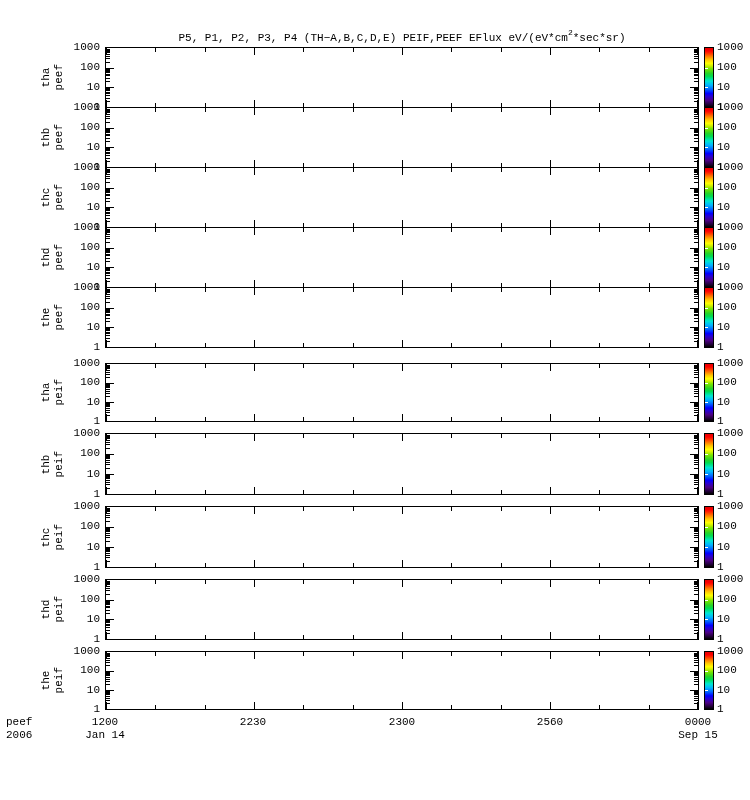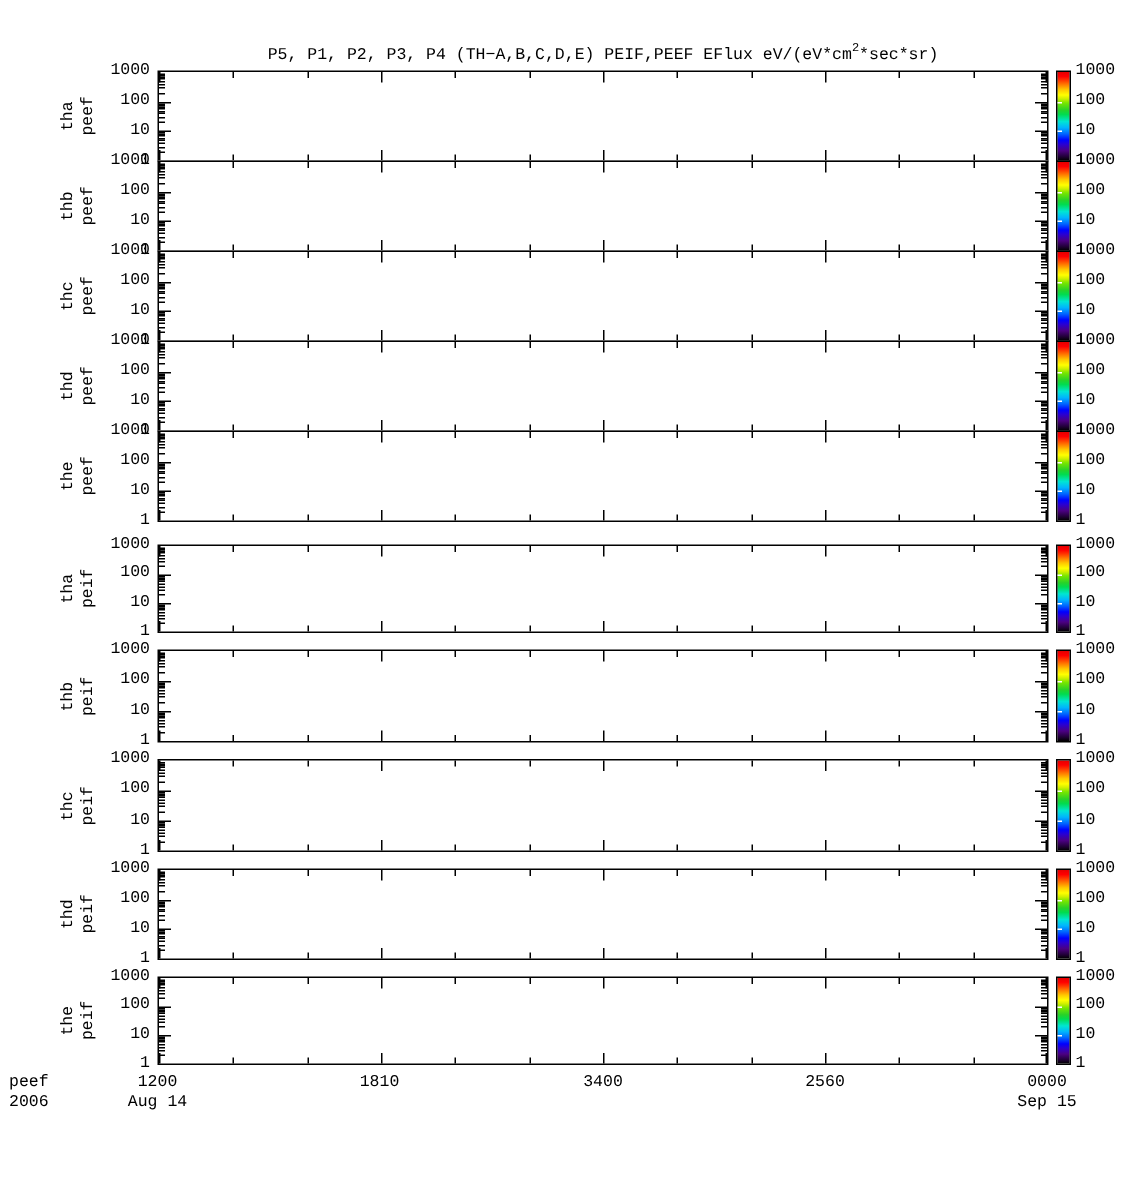--- a/index.html
+++ b/index.html
@@ -1005,19 +1005,19 @@
       <div class="plinner">
         <div>the</div>
         <div>peif</div>
       </div>
     </div>
     <div class="cbar" style="left: 704px; top: 651px; width: 10px; height: 59px; background: linear-gradient(to top, rgb(0, 0, 0) 0%, rgb(30, 0, 51) 4%, rgb(75, 0, 130) 11%, rgb(42, 0, 208) 18%, rgb(0, 0, 255) 23%, rgb(0, 100, 255) 30%, rgb(0, 180, 255) 37%, rgb(0, 230, 210) 44%, rgb(0, 220, 80) 52%, rgb(40, 210, 40) 57%, rgb(120, 230, 0) 65%, rgb(210, 240, 0) 70%, rgb(255, 255, 0) 74%, rgb(255, 200, 0) 80%, rgb(255, 120, 0) 86%, rgb(255, 50, 0) 91%, rgb(255, 0, 0) 95%, rgb(230, 0, 0) 100%);">
       <div class="wtick" style="left: 0px; top: 19px; width: 3px; height: 1px;"></div>
       <div class="wtick" style="left: 0px; top: 38px; width: 3px; height: 1px;"></div>
     </div>
     <div class="xlab" style="left: 65px; top: 716px;">1200</div>
-    <div class="xlab" style="left: 65px; top: 729px;">Aug 14</div>
-    <div class="xlab" style="left: 213px; top: 716px;">1810</div>
-    <div class="xlab" style="left: 362px; top: 716px;">3400</div>
+    <div class="xlab" style="left: 65px; top: 729px;">Jan 14</div>
+    <div class="xlab" style="left: 213px; top: 716px;">2230</div>
+    <div class="xlab" style="left: 362px; top: 716px;">2300</div>
     <div class="xlab" style="left: 510px; top: 716px;">2560</div>
     <div class="xlab" style="left: 658px; top: 716px;">0000</div>
     <div class="xlab" style="left: 658px; top: 729px;">Sep 15</div>
   </div>
 
 </body></html>

